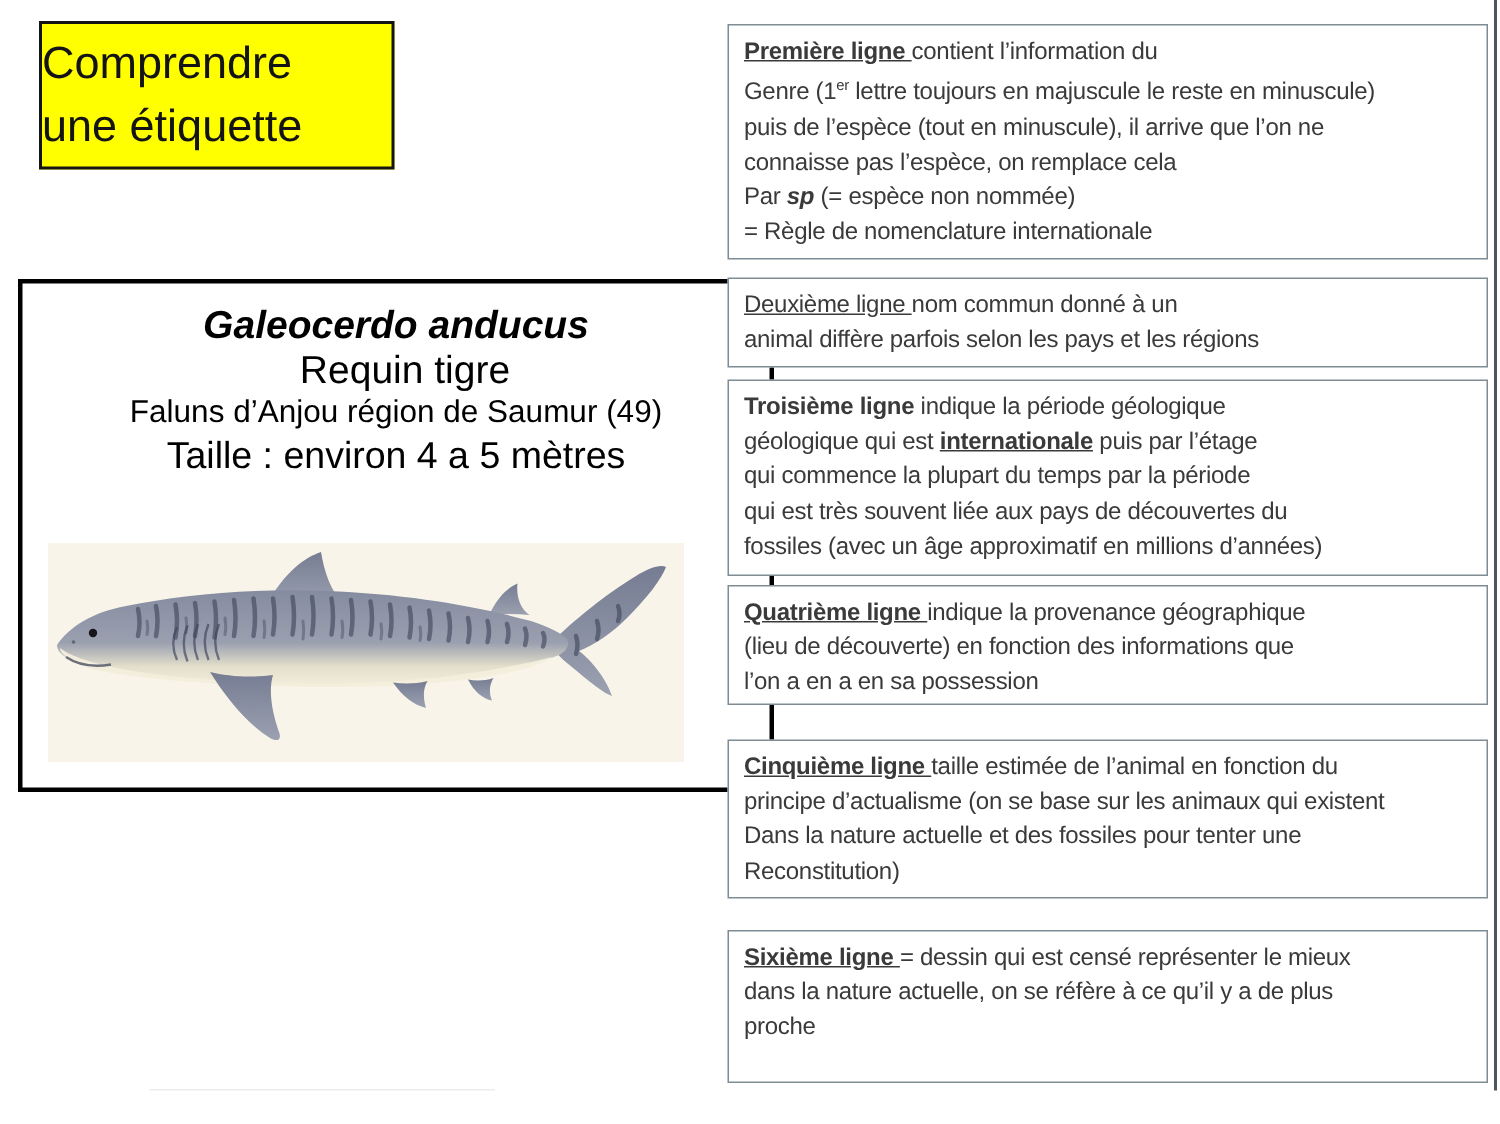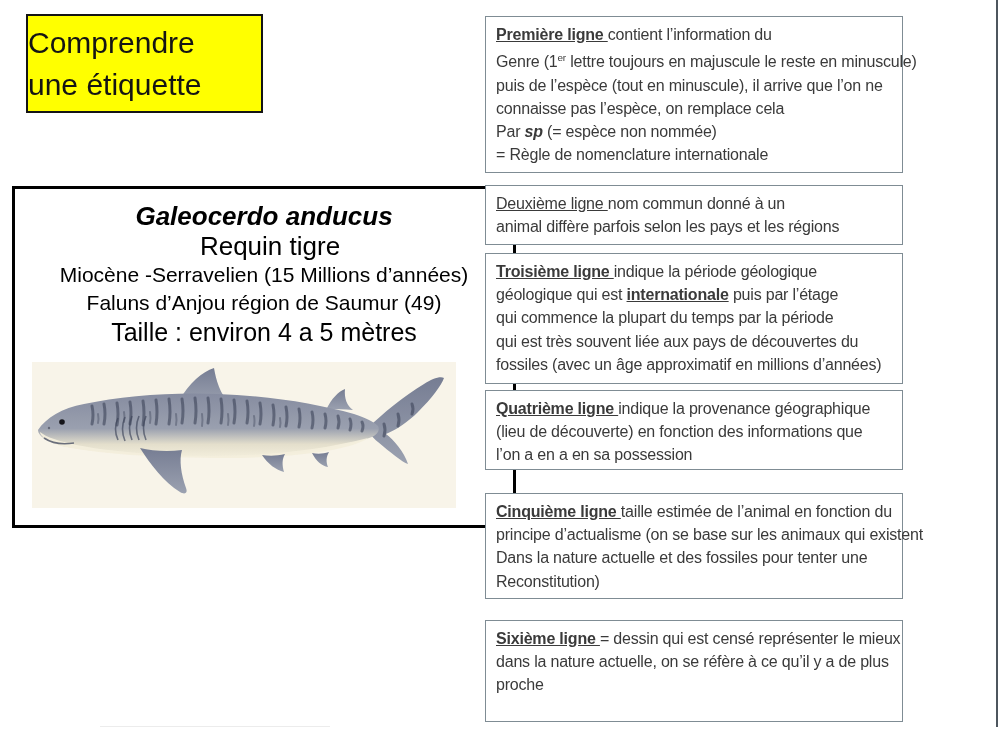--- a/index.html
+++ b/index.html
@@ -24,21 +24,21 @@
   .label-card .common{font-size:26px;line-height:30px;padding-left:12px;}
   .label-card .period,.label-card .locality{font-size:21px;line-height:28px;}
   .label-card .size{font-size:25px;line-height:30px;}
   .shark-figure{
     position:absolute;left:17px;top:173px;width:424px;height:146px;
     background:#f8f4e9;
   }
   .shark-figure svg{display:block;width:100%;height:100%;}
   
   .info-box{
-    position:absolute;left:485px;width:418px;box-sizing:border-box;
+    position:absolute;left:485px;width:507px;box-sizing:border-box;
     background:#fff;border:1px solid #7f8c94;
     padding:6px 10px 4px 10px;
     font-size:16px;line-height:23.2px;letter-spacing:-0.2px;color:#3a3a3a;
     white-space:nowrap;
   }
   .info-box sup{font-size:0.62em;}
   .box1{top:16px;height:157px;}
   .box2{top:185px;height:60px;}
   .box3{top:253px;height:131px;}
   .box4{top:390px;height:80px;}
@@ -53,21 +53,20 @@
 <div class="page">
 
   <div class="title-box">
     <div>Comprendre</div>
     <div>une étiquette</div>
   </div>
 
   <div class="label-card">
     <div class="genus">Galeocerdo anducus</div>
     <div class="common">Requin tigre</div>
-    <div class="period">Miocène -Serravelien (15 Millions d’années)</div>
     <div class="locality">Faluns d’Anjou région de Saumur (49)</div>
     <div class="size">Taille : environ 4 a 5 mètres</div>
 
     <div class="shark-figure">
       <svg viewBox="0 0 424 146" xmlns="http://www.w3.org/2000/svg">
         <defs>
           <linearGradient id="bodyGrad" x1="0" y1="0" x2="0" y2="1">
             <stop offset="0" stop-color="#868ca0"></stop>
             <stop offset="0.55" stop-color="#9aa0af"></stop>
             <stop offset="0.8" stop-color="#e4dfcc"></stop>
@@ -154,21 +153,21 @@
       <div class="rt-line"><span>puis de l’espèce (tout en minuscule), il arrive que l’on ne</span></div>
       <div class="rt-line"><span>connaisse pas l’espèce, on remplace cela</span></div>
       <div class="rt-line"><span>Par </span><span style="font-weight: bold; font-style: italic;">sp</span><span> (= espèce non nommée)</span></div>
       <div class="rt-line"><span>= Règle de nomenclature internationale</span></div>
     </div>
   <div class="info-box box2">
       <div class="rt-line"><span style="font-weight: normal; text-decoration: underline;">Deuxième ligne </span><span>nom commun donné à un</span></div>
       <div class="rt-line"><span>animal diffère parfois selon les pays et les régions</span></div>
     </div>
   <div class="info-box box3">
-      <div class="rt-line"><span style="font-weight: bold; text-decoration: underline;">Troisième ligne </span><span>indique la période géologique</span></div>
+      <div class="rt-line"><span style="font-weight: bold; ">Troisième ligne </span><span>indique la période géologique</span></div>
       <div class="rt-line"><span>géologique qui est </span><span style="font-weight: bold; text-decoration: underline;">internationale</span><span> puis par l’étage</span></div>
       <div class="rt-line"><span>qui commence la plupart du temps par la période</span></div>
       <div class="rt-line"><span>qui est très souvent liée aux pays de découvertes du</span></div>
       <div class="rt-line"><span>fossiles (avec un âge approximatif en millions d’années)</span></div>
     </div>
   <div class="info-box box4">
       <div class="rt-line"><span style="font-weight: bold; text-decoration: underline;">Quatrième ligne </span><span>indique la provenance géographique</span></div>
       <div class="rt-line"><span>(lieu de découverte) en fonction des informations que</span></div>
       <div class="rt-line"><span>l’on a en a en sa possession</span></div>
     </div>

